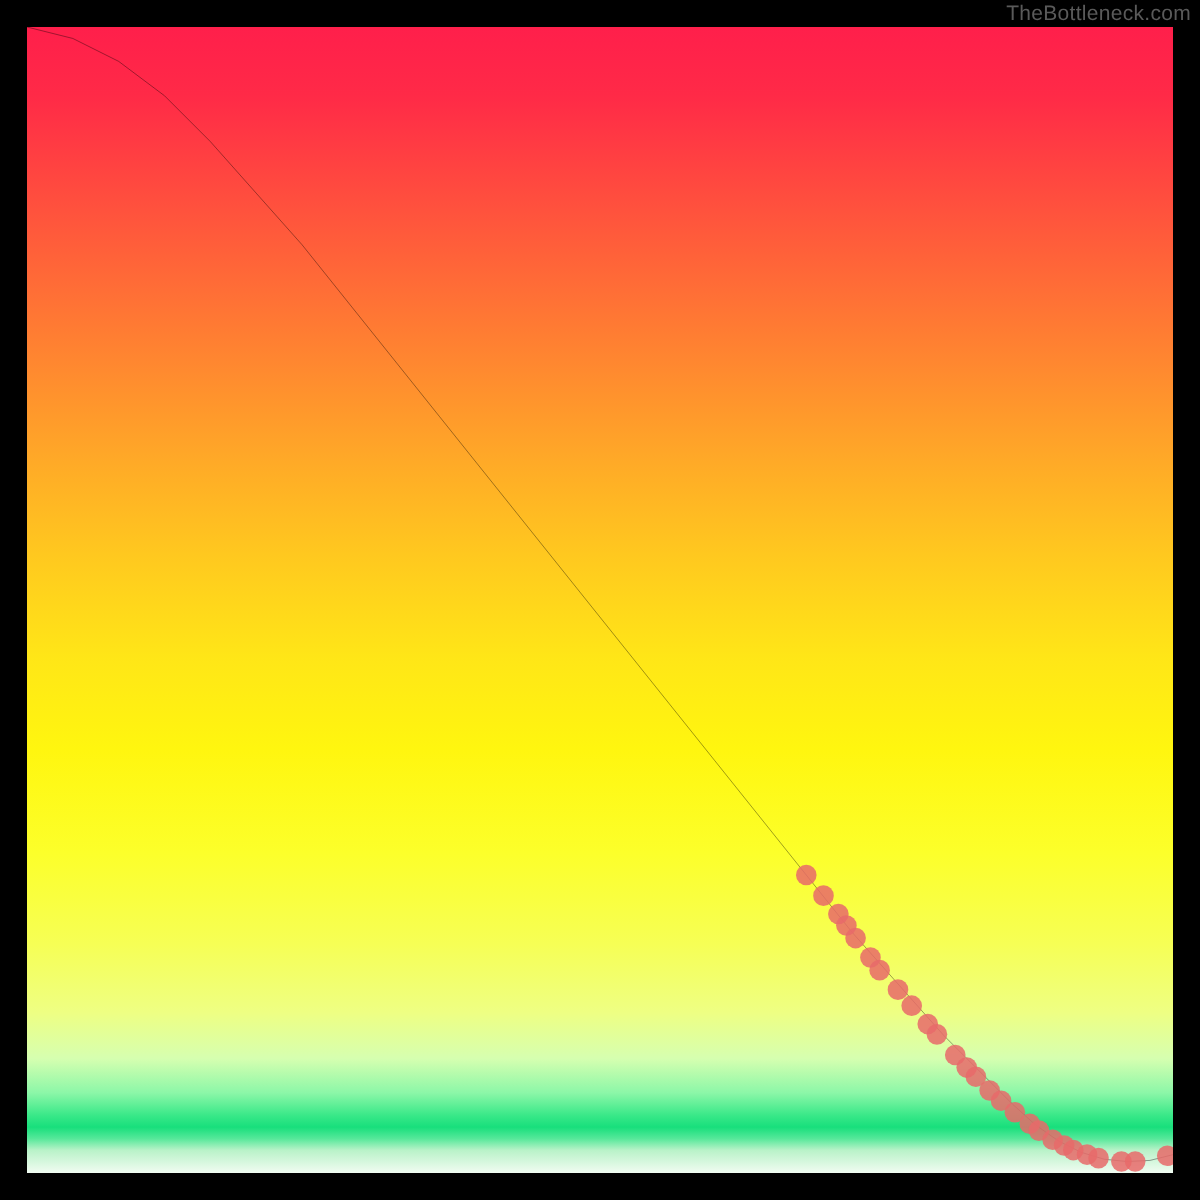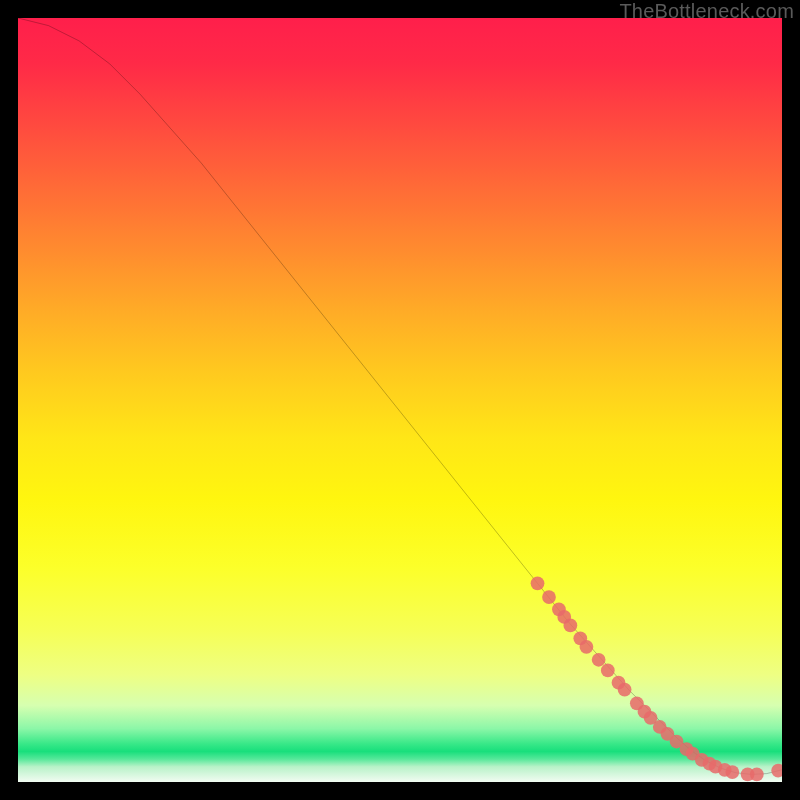--- a/index.html
+++ b/index.html
@@ -50,21 +50,21 @@
       #56e89a 97%,
       #b8f2c8 98%,
       #f2fcf2 100%
     );
   }
   .watermark {
     position: absolute;
     top: 0px;
     right: 6px;
     color: #5a5a5a;
-    font-size: 20px;
+    font-size: 14px;
     font-weight: 500;
     letter-spacing: 0.2px;
     user-select: none;
   }
   svg.curve {
     position: absolute;
     inset: 0;
     width: 100%;
     height: 100%;
   }

